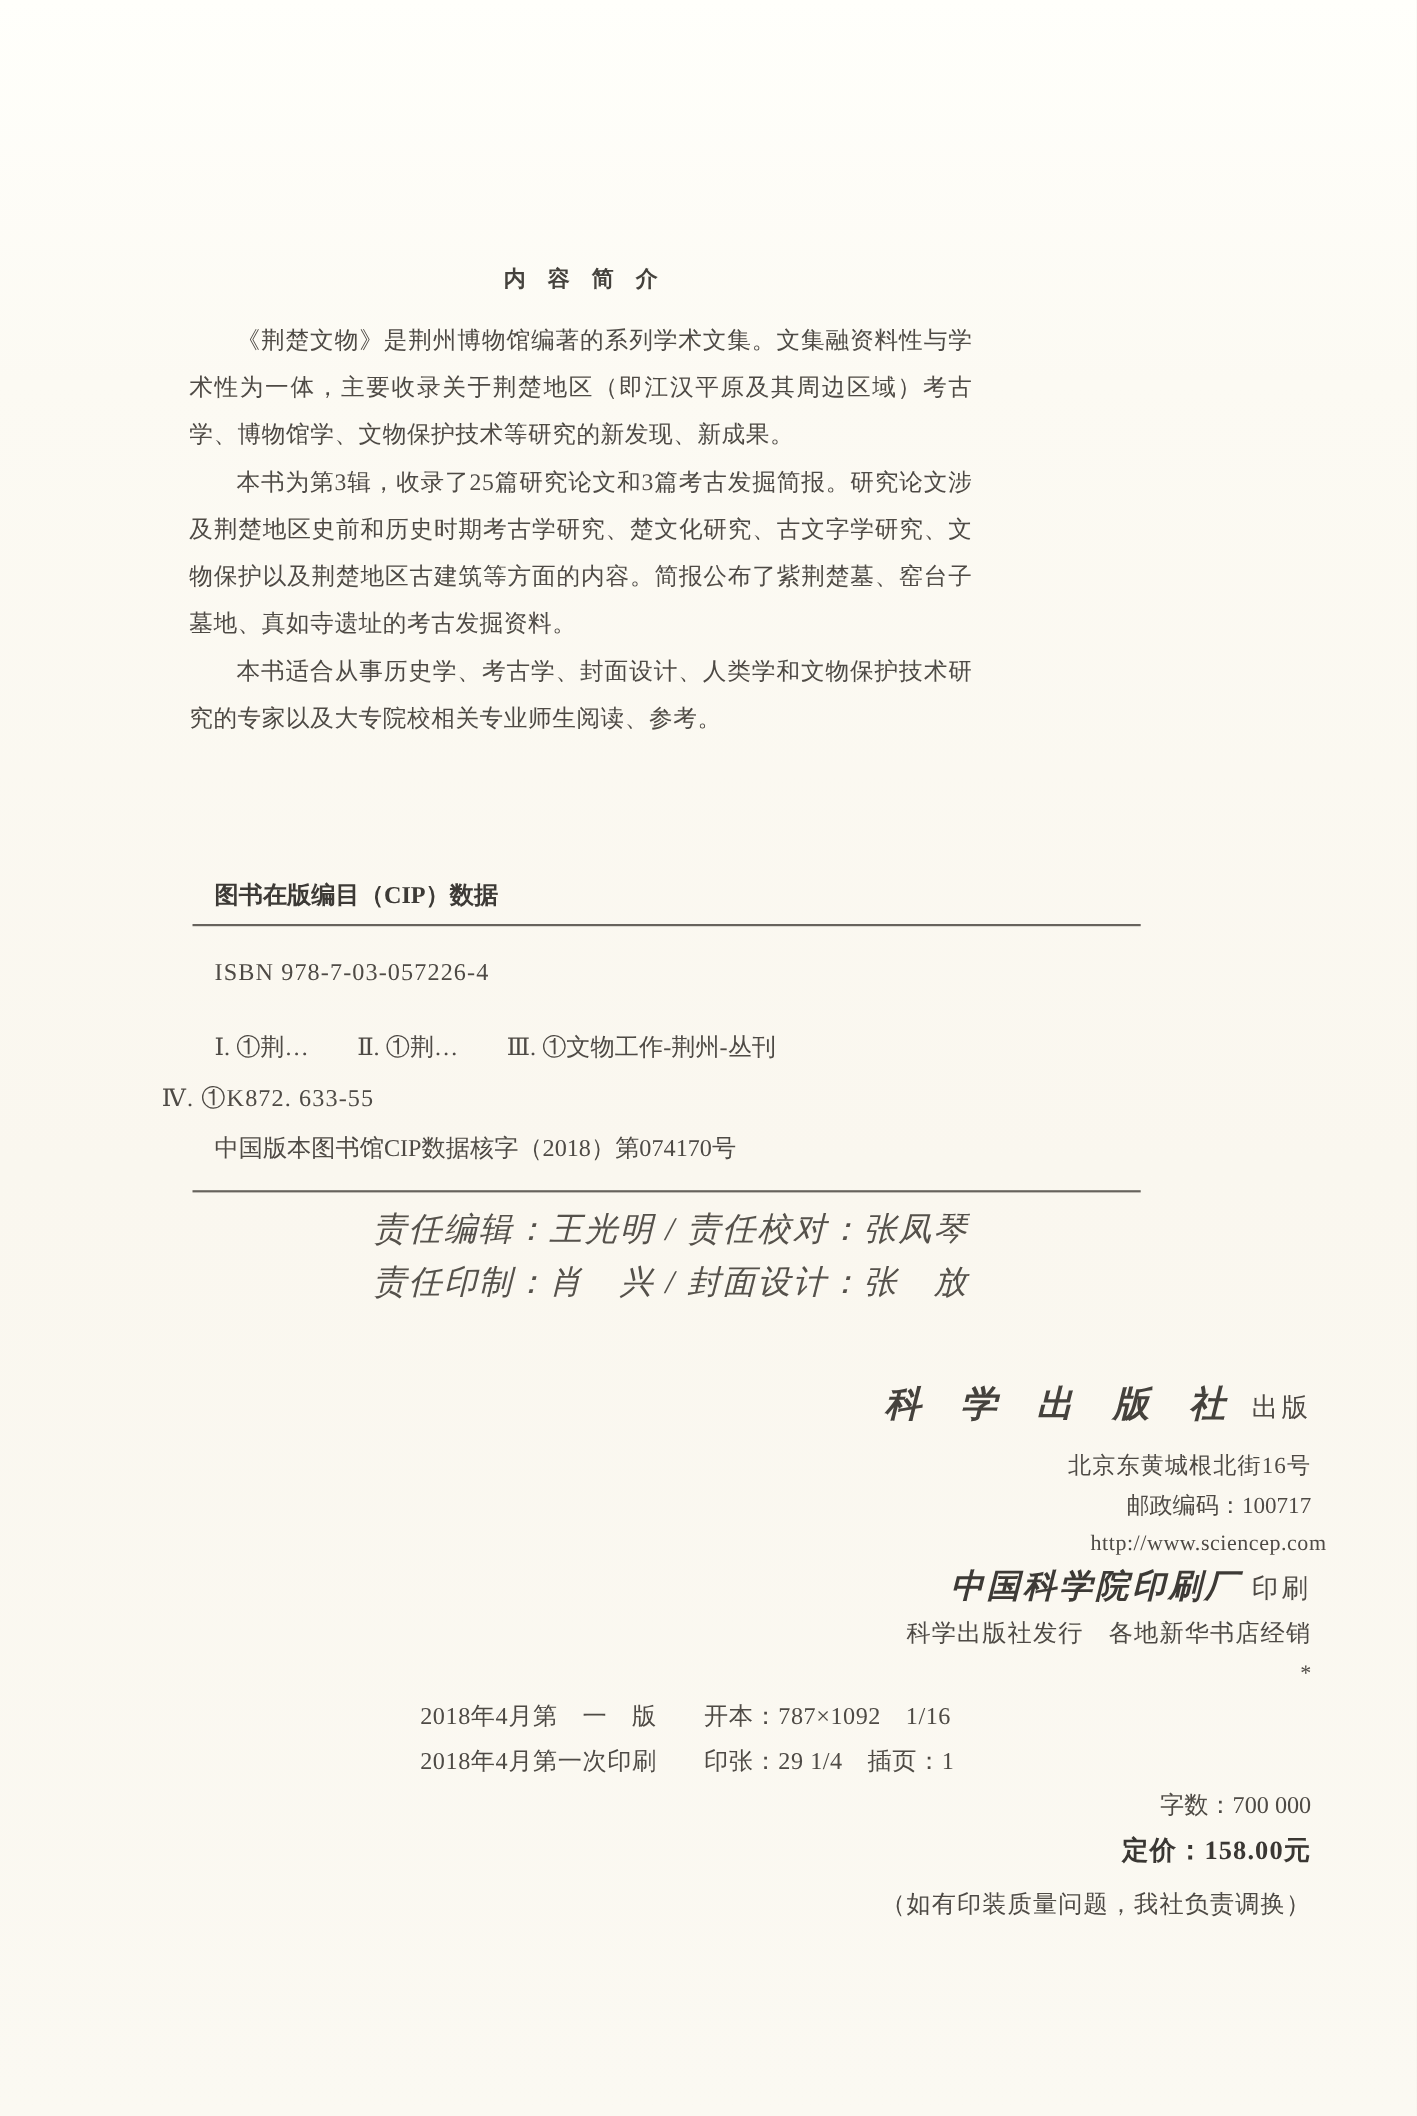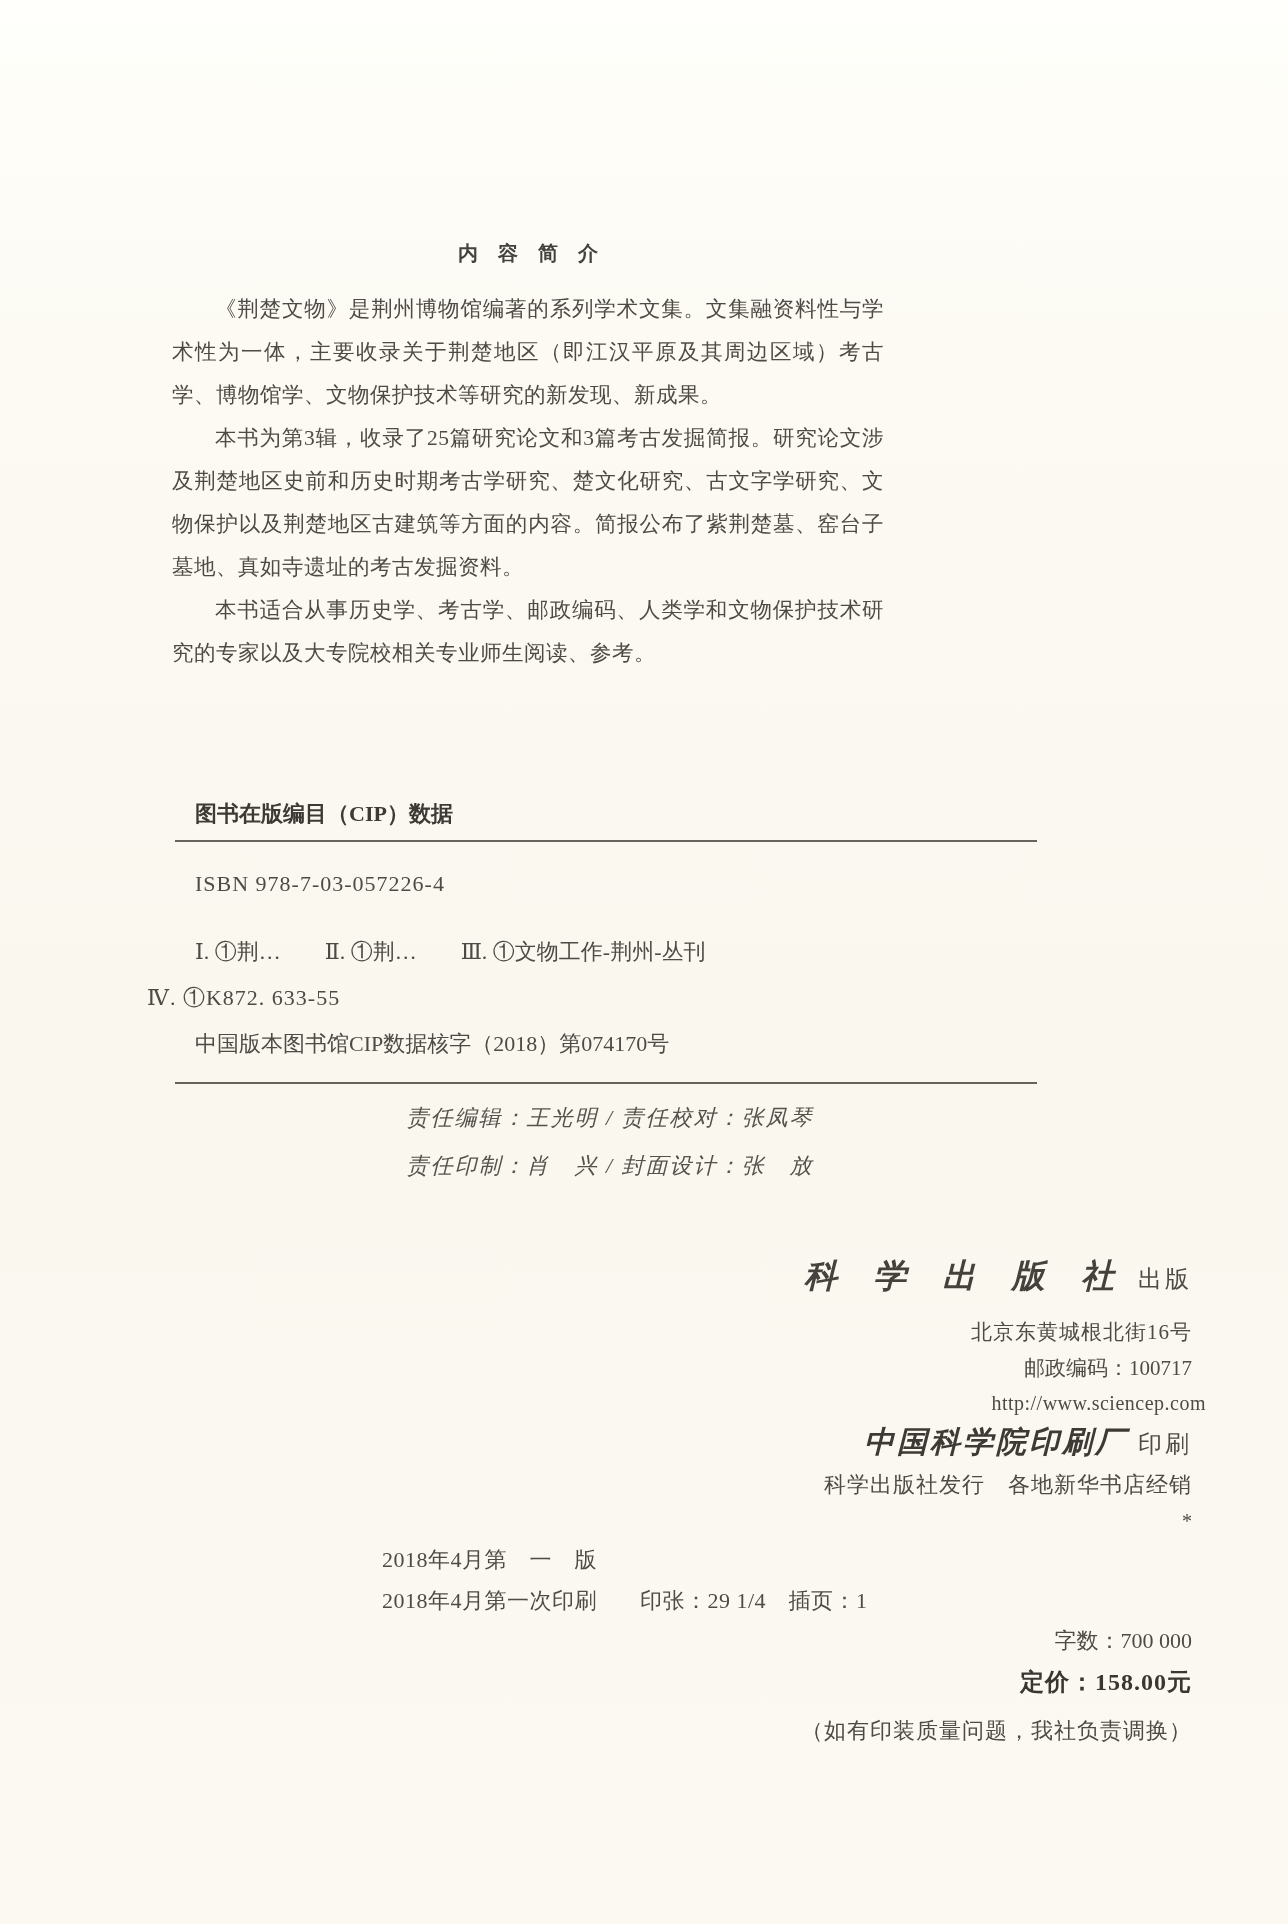--- a/index.html
+++ b/index.html
@@ -37,21 +37,21 @@
   .rule { border:none; border-top:2px solid #67635d; margin:0; width:100%; }
   .cip-line { margin:0; padding-left:20px; }
   .cip-line.first   { margin-top:22px; }
   .cip-line.isbn    { margin-top:28px; letter-spacing:1px; }
   .cip-line.classif { margin-top:40px; }
   .cip-line.classif2{ margin-top:18px; padding-left:0; margin-left:-28px; letter-spacing:1px; }
   .cip-line.record  { margin-top:18px; margin-bottom:24px; }
   
   .credits {
     position:absolute; top:1094px; left:0; width:1220px;
-    text-align:center; font-size:22px; line-height:48px;
+    text-align:center; font-size:30px; line-height:48px;
     font-style:italic; color:#55514b; letter-spacing:2px;
   }
   .credits p { margin:0; }
   
   .col-item { position:absolute; left:12px; width:1180px; text-align:right; margin:0; }
   .publisher { top:1254px; }
   .calli-lg  { font-size:33px; font-weight:bold; font-style:italic; letter-spacing:14px; color:#45423d; }
   .role      { font-size:24px; letter-spacing:3px; margin-left:6px; }
   .address   { top:1318px; font-size:21px; letter-spacing:1px; }
   .postcode  { top:1354px; font-size:21px; }
@@ -74,21 +74,21 @@
 </head>
 <body>
 
 <div class="page">
 
   <h1 class="title">内　容　简　介</h1>
 
   <div class="intro">
     <p>《荆楚文物》是荆州博物馆编著的系列学术文集。文集融资料性与学术性为一体，主要收录关于荆楚地区（即江汉平原及其周边区域）考古学、博物馆学、文物保护技术等研究的新发现、新成果。</p>
     <p>本书为第3辑，收录了25篇研究论文和3篇考古发掘简报。研究论文涉及荆楚地区史前和历史时期考古学研究、楚文化研究、古文字学研究、文物保护以及荆楚地区古建筑等方面的内容。简报公布了紫荆楚墓、窑台子墓地、真如寺遗址的考古发掘资料。</p>
-    <p>本书适合从事历史学、考古学、邮政编码、人类学和文物保护技术研究的专家以及大专院校相关专业师生阅读、参考。</p>
+    <p>本书适合从事历史学、考古学、封面设计、人类学和文物保护技术研究的专家以及大专院校相关专业师生阅读、参考。</p>
   </div>
 
   <div class="cip">
     <p class="cip-header">图书在版编目（CIP）数据</p>
     <hr class="rule">
     <p class="cip-line isbn">ISBN 978-7-03-057226-4</p>
     <p class="cip-line classif">Ⅰ. ①荆…　　Ⅱ. ①荆…　　Ⅲ. ①文物工作-荆州-丛刊</p>
     <p class="cip-line classif2">Ⅳ. ①K872. 633-55</p>
     <p class="cip-line record">中国版本图书馆CIP数据核字（2018）第074170号</p>
     <hr class="rule">
@@ -111,20 +111,21 @@
   <p class="col-item distribution">科学出版社发行　各地新华书店经销</p>
 
   <p class="col-item printer">
     <span class="calli-md">中国科学院印刷厂</span>
     <span class="role">印刷</span>
   </p>
   <p class="col-item asterisk">*</p>
 
   <div class="two-col row-edition">
     <span>2018年4月第　一　版</span>
+    <span>开本：787×1092　1/16</span>
   </div>
 
   <div class="two-col row-printing">
     <span>2018年4月第一次印刷</span>
     <span>印张：29 1/4　插页：1</span>
   </div>
 
   <p class="col-item wordcount">字数：700 000</p>
   <p class="col-item price">定价：158.00元</p>
   <p class="col-item notice">（如有印装质量问题，我社负责调换）</p>

